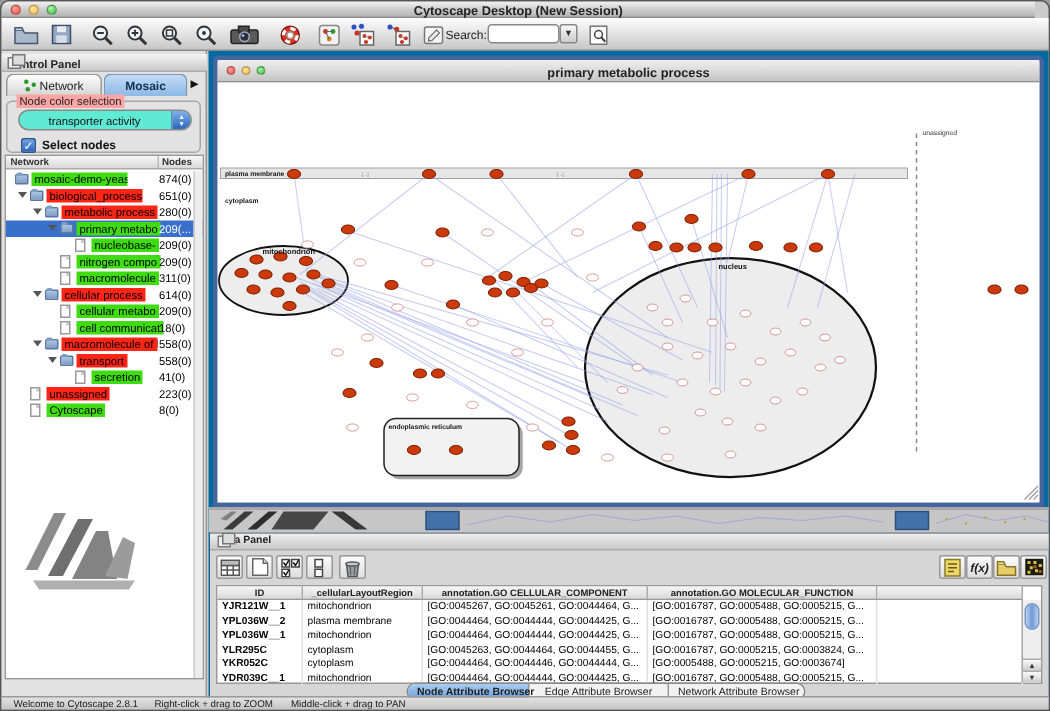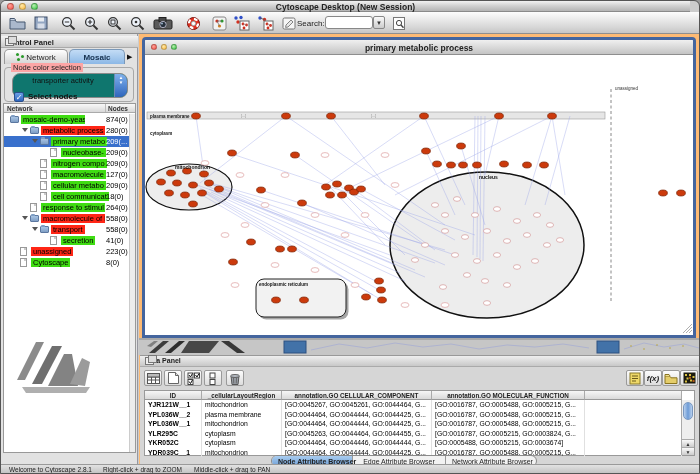--- a/index.html
+++ b/index.html
@@ -38,21 +38,21 @@
     display:flex;align-items:center;justify-content:center;gap:2px;}
   .tab-mosaic{position:absolute;left:68px;top:1px;width:56px;height:15px;background:linear-gradient(#c3dcf5,#8cb8e6);
     border:1px solid #7a98b8;border-bottom:none;border-radius:5px 5px 0 0;font-size:8px;font-weight:bold;color:#15304e;
     display:flex;align-items:center;justify-content:center;}
   .tab-arrow{position:absolute;left:126px;top:4px;width:9px;height:10px;font-size:7px;color:#111;line-height:10px;}
   .netglyph{width:8px;height:8px;position:relative;}
   .netglyph i{position:absolute;width:3px;height:3px;border-radius:50%;background:#2a9a2a;}
   .netglyph i:nth-child(1){left:0;top:0;}.netglyph i:nth-child(2){left:5px;top:2px;}.netglyph i:nth-child(3){left:1px;top:5px;}
   .groupbox{position:absolute;left:3px;top:33px;width:130px;height:35px;border:1px solid #a8a8a8;border-radius:4px;}
   .gb-legend{position:absolute;left:6px;top:-5px;background:#fca5a5;padding:0 2px;font-size:7.5px;color:#222;}
-  .combo{position:absolute;left:7px;top:5px;width:116px;height:25px;background:#0f766e;border:1px solid #8a8a8a;
+  .combo{position:absolute;left:7px;top:5px;width:116px;height:14px;background:#5eead4;border:1px solid #8a8a8a;
     border-radius:8px;overflow:hidden;}
   .combo .val{position:absolute;left:0;right:14px;top:2px;text-align:center;font-size:7.5px;color:#111;white-space:nowrap;}
   .combo .step{position:absolute;right:0;top:0;bottom:0;width:13px;background:linear-gradient(#7fb0ec,#2f66bd);
     border-left:1px solid #6a8ab0;color:#fff;font-size:4.5px;line-height:4.5px;text-align:center;padding-top:2px;}
   .checkrow{position:absolute;left:9px;top:23px;height:11px;display:flex;align-items:center;gap:4px;}
   .checkbox{width:10px;height:10px;border-radius:2px;background:linear-gradient(#6aa2e8,#2f66bd);
     border:1px solid #2a4f8a;color:#fff;font-size:8px;line-height:9px;text-align:center;font-weight:bold;}
   .checklbl{font-size:8px;font-weight:bold;color:#111;}
   
   .treebox{position:absolute;left:2px;top:69px;width:133px;height:350px;background:#fff;border:1px solid #999;overflow:hidden;}
@@ -68,21 +68,21 @@
   .tfolder::before{content:"";position:absolute;left:0;top:-2px;width:4px;height:2px;background:#7f9ec4;border-radius:1px 1px 0 0;}
   .tdoc{position:absolute;top:1px;width:7px;height:9px;background:#fff;border:1px solid #999;}
   .tdoc::before{content:"";position:absolute;right:0;top:0;width:2px;height:2px;background:#ccc;}
   .tlbl{position:absolute;top:1px;padding:0 2px;color:#000;line-height:9px;max-width:64px;overflow:hidden;}
   .tlbl.green{background:#3fdc12;}.tlbl.red{background:#ff2616;}
   .tcnt{position:absolute;left:102px;top:1px;color:#000;line-height:9px;}
   .trow.sel .tcnt{color:#fff;}
   .treescroll{position:absolute;right:0;top:10px;bottom:0;width:6px;background:#ededed;border-left:1px solid #ccc;}
   .wmark{position:absolute;left:8px;top:228px;opacity:.85;}
   
-  .desktop{position:absolute;left:138px;top:0;width:562px;height:432px;background:#fdba74;}
+  .desktop{position:absolute;left:138px;top:0;width:562px;height:432px;background:#0369a1;}
   .frame{position:absolute;left:3px;top:3px;width:554px;height:301px;border:3px solid #44659e;border-radius:4px 4px 0 0;
     background:#e0e0e0;overflow:hidden;}
   .nf-title{position:absolute;left:0;top:0;right:0;height:15px;background:linear-gradient(#f0f0f0,#c4c4c4);border-bottom:1px solid #8e8e8e;}
   .nf-title .tl{top:4px;width:6px;height:6px;}
   .nf-title .tl.r{left:6px;}.nf-title .tl.y{left:16px;}.nf-title .tl.g{left:26px;}
   .nf-title .t{position:absolute;left:0;right:0;top:3px;text-align:center;font-size:8.5px;font-weight:bold;color:#222;}
   .nf-canvas{position:absolute;left:0;top:15px;width:548px;height:280px;background:#fff;}
   .strip{position:absolute;left:0;top:304px;width:562px;height:17px;}
   
   .dp{position:absolute;left:1px;top:321px;width:561px;height:111px;background:#d6d6d6;border-top:1px solid #999;}
@@ -268,20 +268,26 @@
           <span class="sep"></span>
           <span class="h2">Nodes</span>
         </div>
         <div class="treerows" id="treerows">
             <div class="trow">
               <span class="tfolder" style="left: 6px;"></span>
               <span class="tlbl green" style="left: 17px;">mosaic-demo-yeast</span>
               <span class="tcnt">874(0)</span>
             </div>
             <div class="trow">
+              <span class="texp" style="left: 8px;"></span>
+              <span class="tfolder" style="left: 16px;"></span>
+              <span class="tlbl red" style="left: 27px;">biological_process</span>
+              <span class="tcnt">651(0)</span>
+            </div>
+            <div class="trow">
               <span class="texp" style="left: 18px;"></span>
               <span class="tfolder" style="left: 26px;"></span>
               <span class="tlbl red" style="left: 37px;">metabolic process</span>
               <span class="tcnt">280(0)</span>
             </div>
             <div class="trow sel">
               <span class="texp" style="left: 28px;"></span>
               <span class="tfolder" style="left: 36px;"></span>
               <span class="tlbl green" style="left: 47px;">primary metabo</span>
               <span class="tcnt">209(...</span>
@@ -292,36 +298,37 @@
               <span class="tcnt">209(0)</span>
             </div>
             <div class="trow">
               <span class="tdoc" style="left: 36px;"></span>
               <span class="tlbl green" style="left: 47px;">nitrogen compo</span>
               <span class="tcnt">209(0)</span>
             </div>
             <div class="trow">
               <span class="tdoc" style="left: 36px;"></span>
               <span class="tlbl green" style="left: 47px;">macromolecule</span>
-              <span class="tcnt">127(0)</span>
+              <span class="tcnt">311(0)</span>
+            </div>
+            <div class="trow">
+              <span class="texp" style="left: 18px;"></span>
+              <span class="tfolder" style="left: 26px;"></span>
+              <span class="tlbl red" style="left: 37px;">cellular process</span>
+              <span class="tcnt">614(0)</span>
             </div>
             <div class="trow">
               <span class="tdoc" style="left: 36px;"></span>
               <span class="tlbl green" style="left: 47px;">cellular metabo</span>
               <span class="tcnt">209(0)</span>
             </div>
             <div class="trow">
               <span class="tdoc" style="left: 36px;"></span>
               <span class="tlbl green" style="left: 47px;">cell communicat</span>
               <span class="tcnt">18(0)</span>
-            </div>
-            <div class="trow">
-              <span class="tdoc" style="left: 26px;"></span>
-              <span class="tlbl green" style="left: 37px;">response to stimul</span>
-              <span class="tcnt">264(0)</span>
             </div>
             <div class="trow">
               <span class="texp" style="left: 18px;"></span>
               <span class="tfolder" style="left: 26px;"></span>
               <span class="tlbl red" style="left: 37px;">macromolecule of lo</span>
               <span class="tcnt">558(0)</span>
             </div>
             <div class="trow">
               <span class="texp" style="left: 28px;"></span>
               <span class="tfolder" style="left: 36px;"></span>

